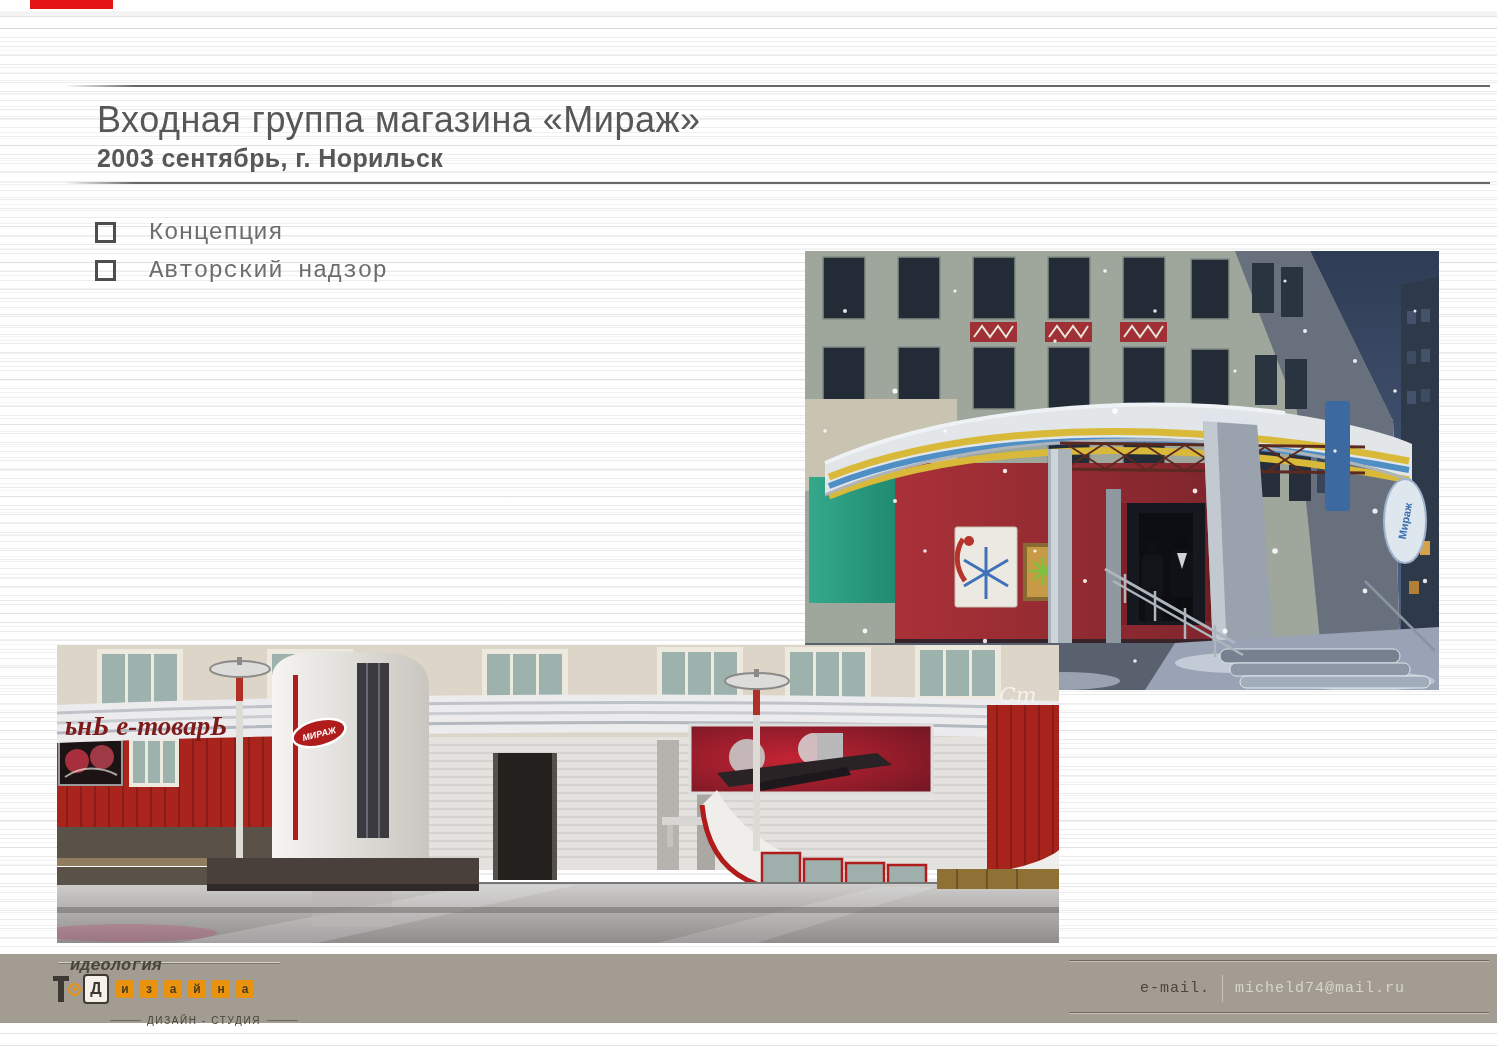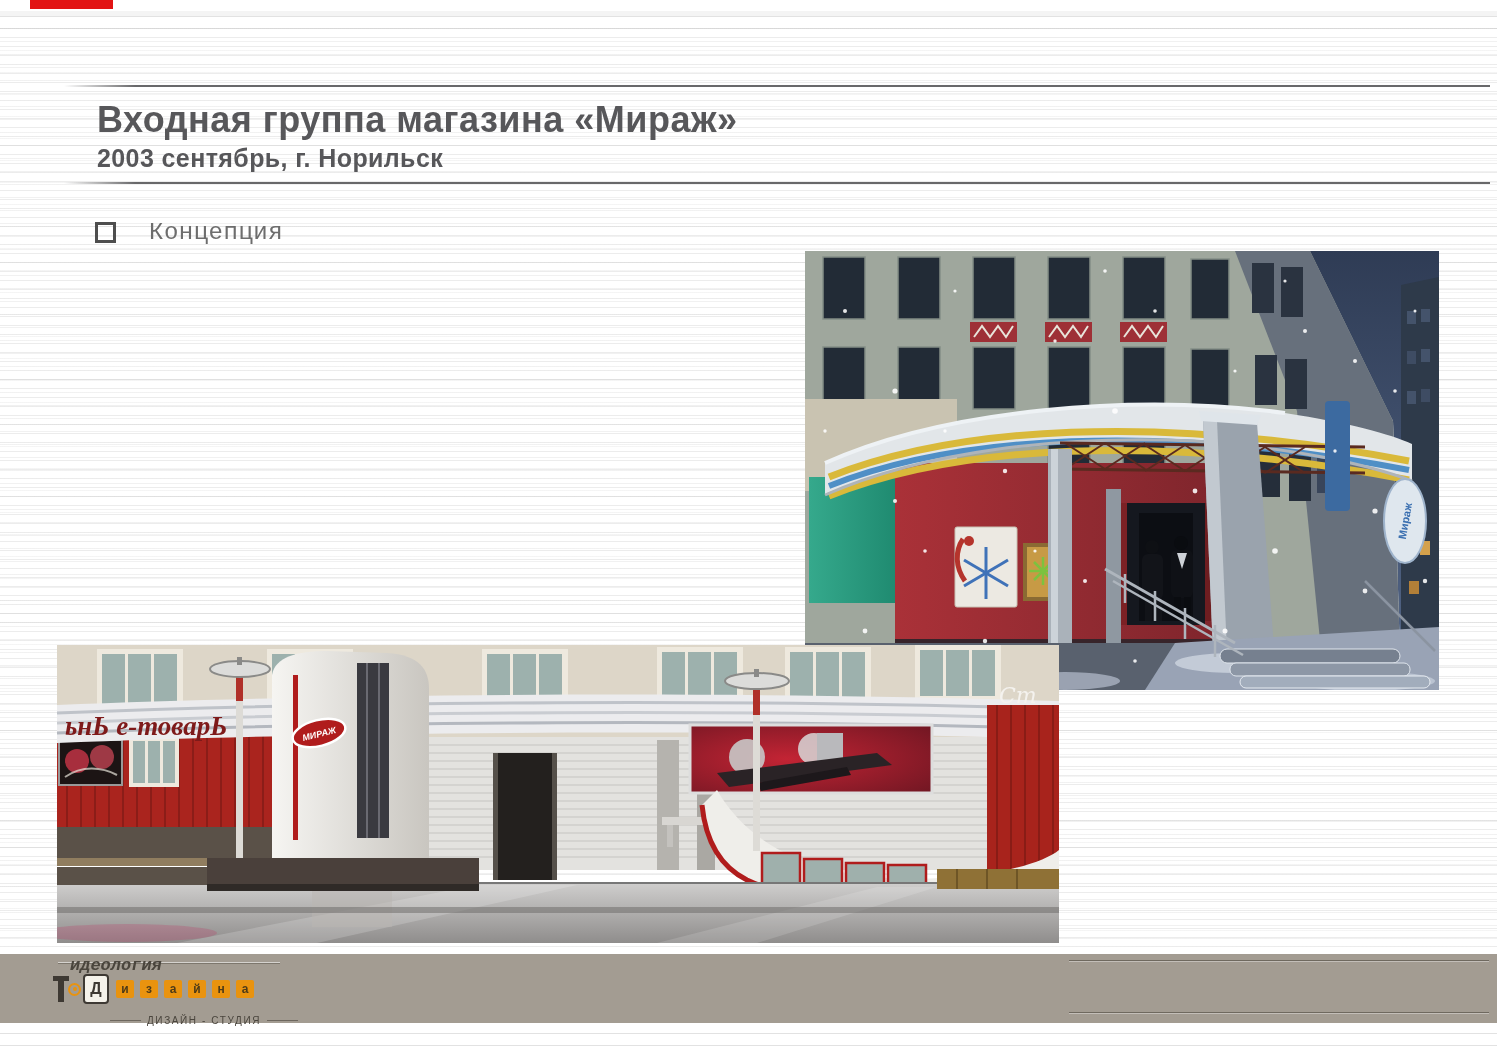--- a/index.html
+++ b/index.html
@@ -10,21 +10,21 @@
   .bg-lines{position:absolute;left:0;top:28px;width:100%;height:922px;
     background-image:
       repeating-linear-gradient(to bottom, rgba(120,120,120,.14) 0 1px, transparent 1px 9px),
       repeating-linear-gradient(to bottom, rgba(120,120,120,.10) 0 1px, transparent 1px 13px),
       repeating-linear-gradient(to bottom, rgba(110,110,110,.07) 0 1px, transparent 1px 22px);}
   .red-bar{position:absolute;left:30px;top:0;width:83px;height:9px;background:#e21414;}
   
   .rule{position:absolute;left:64px;right:7px;height:2px;
     background:linear-gradient(to right, rgba(110,110,110,0), rgba(88,88,90,.9) 5%, rgba(88,88,90,.9));}
   .rule.top{top:85px;} .rule.bottom{top:182px;}
-  .page-title{position:absolute;left:97px;top:99px;font-size:36px;font-weight:bold;
+  .page-title{position:absolute;left:97px;top:99px;font-size:36px;font-weight:normal;
     color:#57575a;letter-spacing:.5px;white-space:nowrap;}
   .page-subtitle{position:absolute;left:97px;top:144px;font-size:25px;font-weight:bold;
     color:#57575a;letter-spacing:.4px;white-space:nowrap;}
   
   .bullets{position:absolute;left:95px;top:213px;}
   .bullet-row{display:flex;align-items:center;height:38px;font-family:Liberation Mono, monospace;}
   .bullet-square{width:15px;height:15px;border:3px solid #4e4e4e;margin-right:33px;background:transparent;}
   .bullet-label{font-size:24px;color:#6d6d6d;letter-spacing:.5px;}
   
   .photo-wrap{position:absolute;left:805px;top:251px;width:634px;height:439px;z-index:1;}
@@ -70,20 +70,24 @@
   <div class="rule top"></div>
   <div class="page-title">Входная группа магазина «Мираж»</div>
   <div class="page-subtitle">2003 сентябрь, г. Норильск</div>
   <div class="rule bottom"></div>
 
   <div class="bullets">
     <div class="bullet-row">
       <div class="bullet-square"></div>
       <div class="bullet-label">Концепция</div>
     </div>
+    <div class="bullet-row">
+      <div class="bullet-square"></div>
+      <div class="bullet-label">Авторский надзор</div>
+    </div>
   </div>
 
   <div class="photo-wrap">
     <svg width="634" height="439" viewBox="0 0 634 439">
       <defs>
         <linearGradient id="skyg" x1="0" y1="0" x2="0" y2="1">
           <stop offset="0" stop-color="#2f3c55"></stop>
             <stop offset="1" stop-color="#55688a"></stop>
         </linearGradient>
         <linearGradient id="redwall" x1="0" y1="0" x2="1" y2="0">
@@ -493,17 +497,22 @@
         <div class="logo-letter">н</div>
         <div class="logo-letter">а</div>
       </div>
       <div class="logo-caption">
         <div class="cap-line"></div>
         <div class="cap-text">ДИЗАЙН - СТУДИЯ</div>
         <div class="cap-line"></div>
       </div>
     </div>
 
+    <div class="email-block">
+      <div class="email-label">e-mail.</div>
+      <div class="email-divider"></div>
+      <div class="email-value">micheld74@mail.ru</div>
+    </div>
   </div>
 
   <div class="sub-line sl1"></div>
   <div class="sub-line sl2"></div>
 </div>
 
 </body></html>

